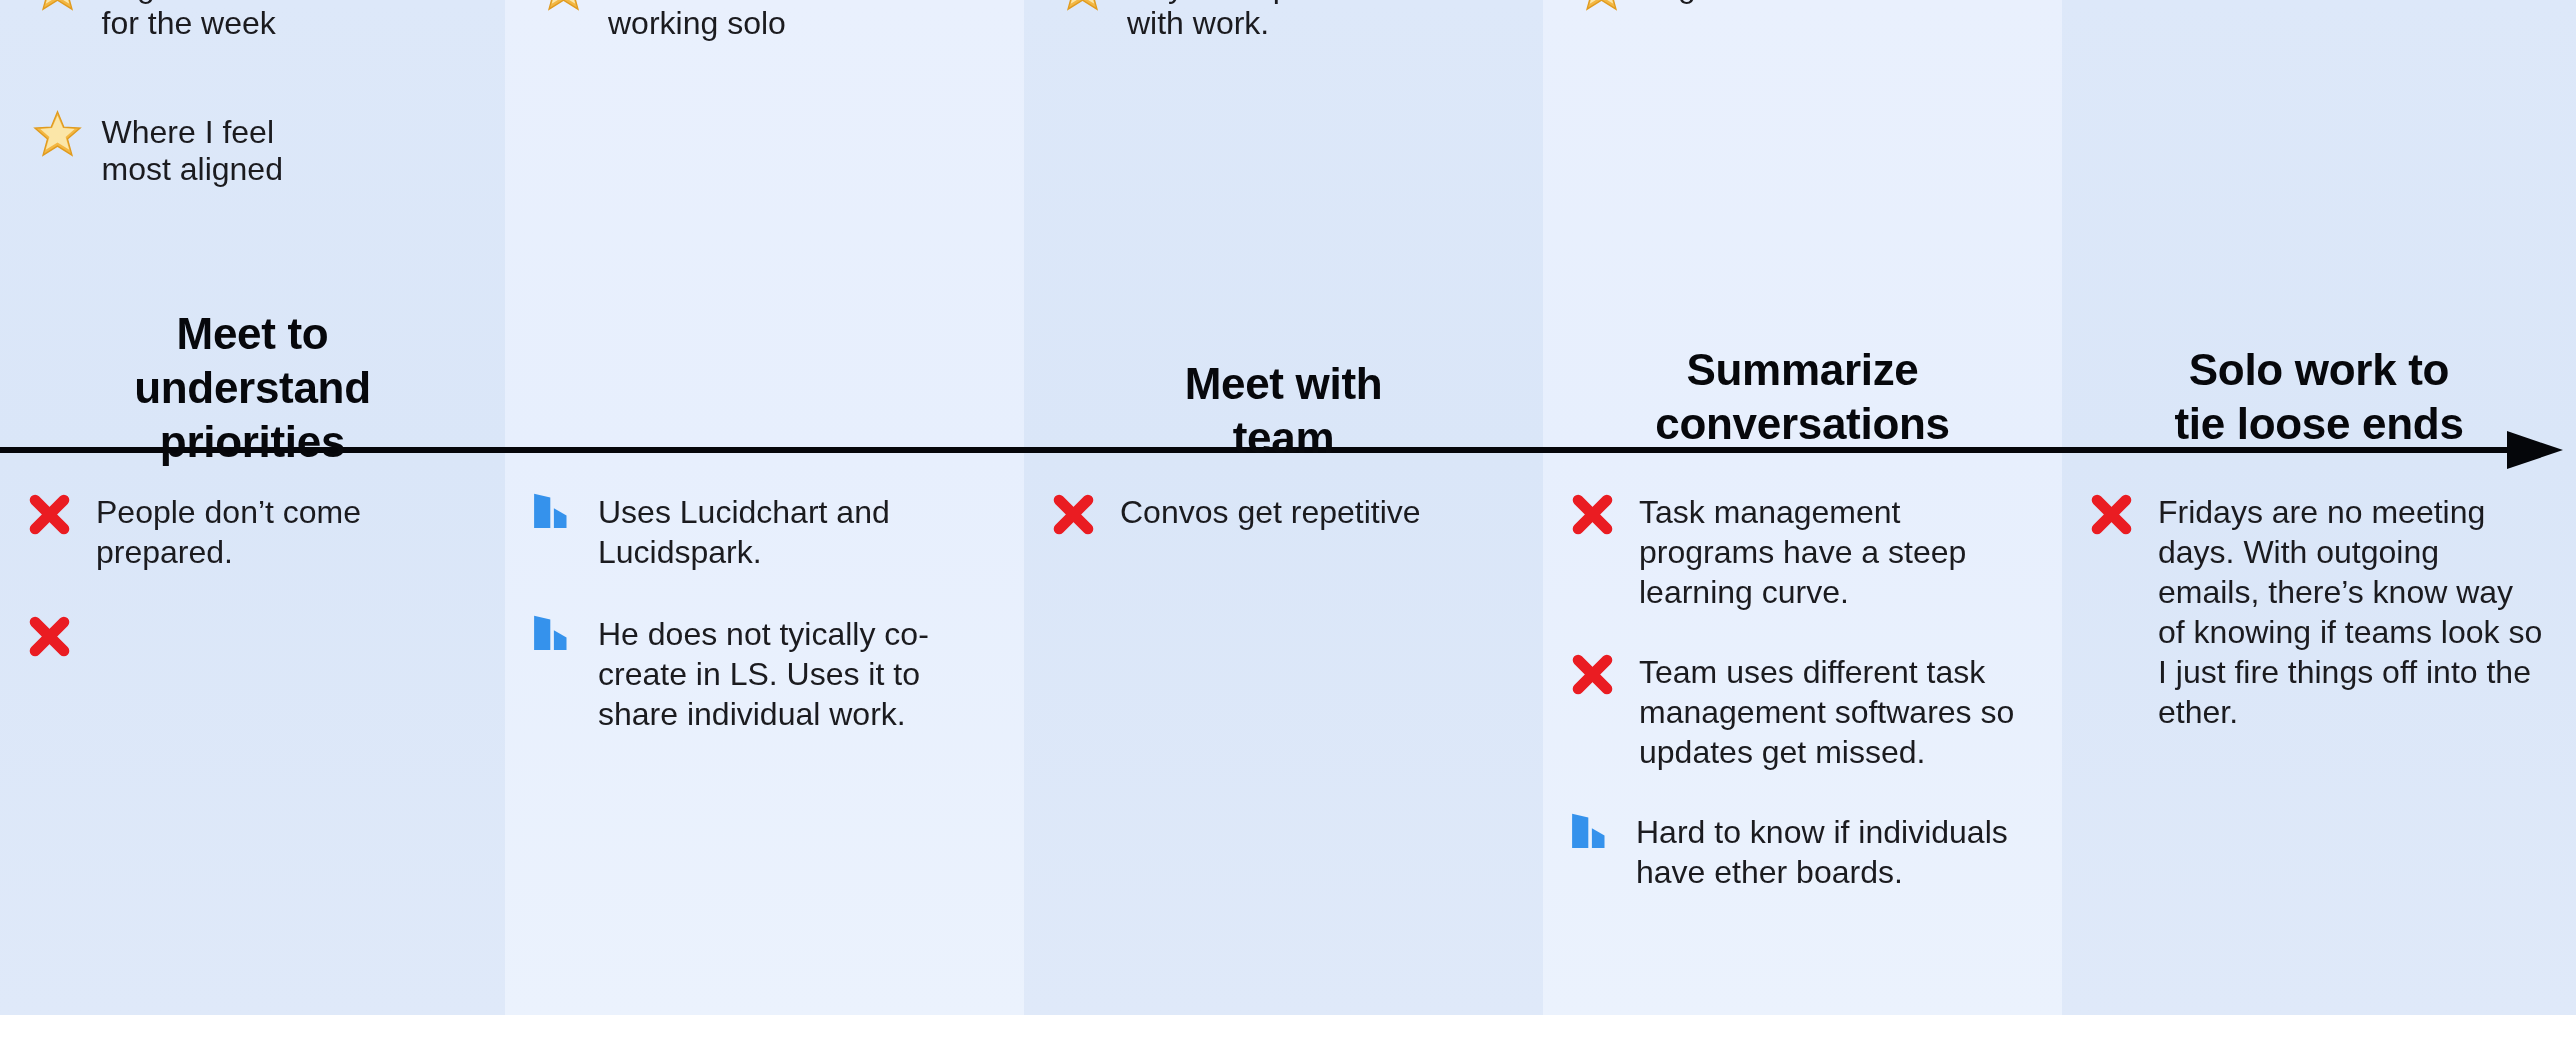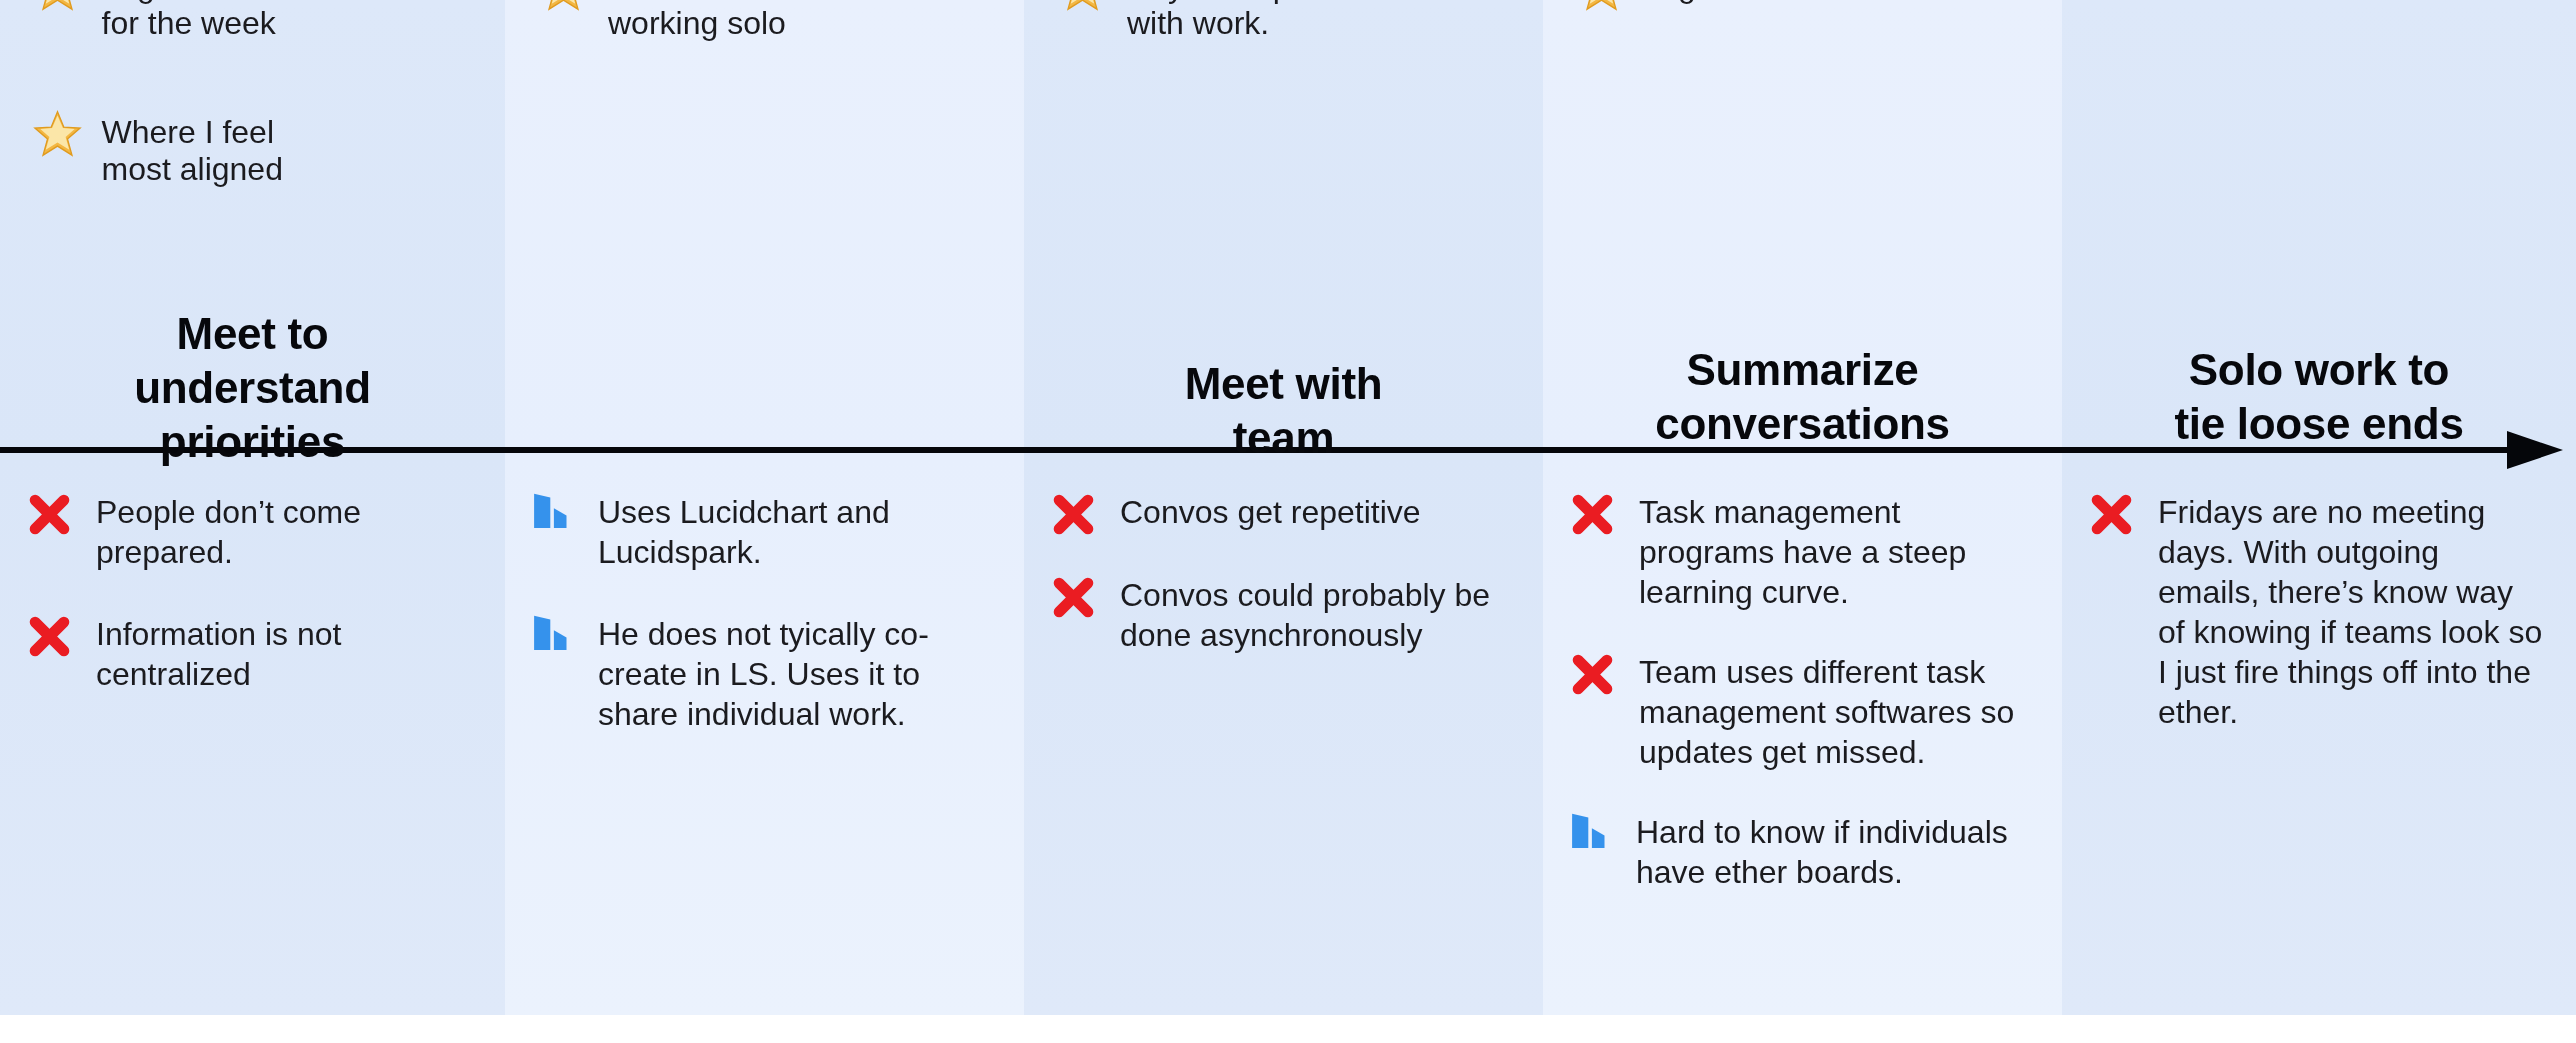--- a/index.html
+++ b/index.html
@@ -242,22 +242,20 @@
         </div>
         <div class="bullet">
           <span class="x-icon">
             <svg viewBox="0 0 50 50">
                 <g stroke="#ea1c22" stroke-width="12" stroke-linecap="round">
                   <line x1="9" y1="9" x2="41" y2="41"></line>
                   <line x1="41" y1="9" x2="9" y2="41"></line>
                 </g>
               </svg>
           </span>
-          <span class="bullet-text">Information is
-not centralized</span>
         </div>
       </div>
     </div>
 
     <div class="column" style="width:519px">
       <div class="top-zone">
         <div class="legend-item" style="left:34px; top:-32.5px;">
           <span class="star-icon">
             <svg viewBox="0 0 54 52">
                 <polygon points="27,2 34,19 52,20 38,32 43,50 27,40 11,50 16,32 2,20 20,19" fill="#f3b743" stroke="#e09b1f" stroke-width="1.5"></polygon>
@@ -314,33 +312,20 @@
             <svg viewBox="0 0 50 50">
                 <g stroke="#ea1c22" stroke-width="12" stroke-linecap="round">
                   <line x1="9" y1="9" x2="41" y2="41"></line>
                   <line x1="41" y1="9" x2="9" y2="41"></line>
                 </g>
               </svg>
           </span>
           <span class="bullet-text">Convos get
 repetitive</span>
         </div>
-        <div class="bullet">
-          <span class="x-icon">
-            <svg viewBox="0 0 50 50">
-                <g stroke="#ea1c22" stroke-width="12" stroke-linecap="round">
-                  <line x1="9" y1="9" x2="41" y2="41"></line>
-                  <line x1="41" y1="9" x2="9" y2="41"></line>
-                </g>
-              </svg>
-          </span>
-          <span class="bullet-text">Convos could
-probably be done
-asynchronously</span>
-        </div>
       </div>
     </div>
 
     <div class="column" style="width:519px">
       <div class="top-zone">
         <div class="legend-item" style="left:34px; top:-32.5px;">
           <span class="star-icon">
             <svg viewBox="0 0 54 52">
                 <polygon points="27,2 34,19 52,20 38,32 43,50 27,40 11,50 16,32 2,20 20,19" fill="#f3b743" stroke="#e09b1f" stroke-width="1.5"></polygon>
                 <polygon points="27,6 33,20 46,21 36,30 40,44 27,36 14,44 18,30 8,21 21,20" fill="#fbe6a8"></polygon>

